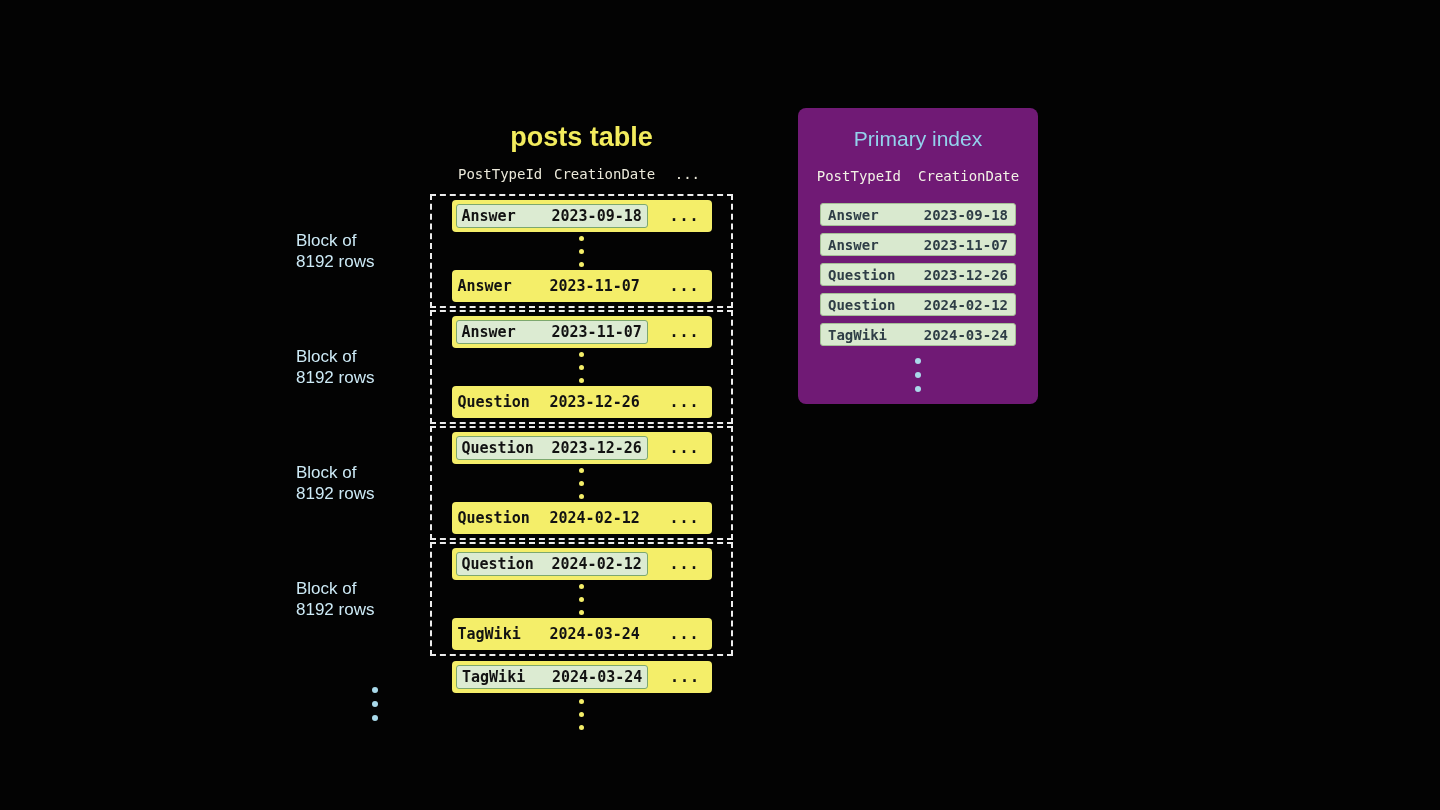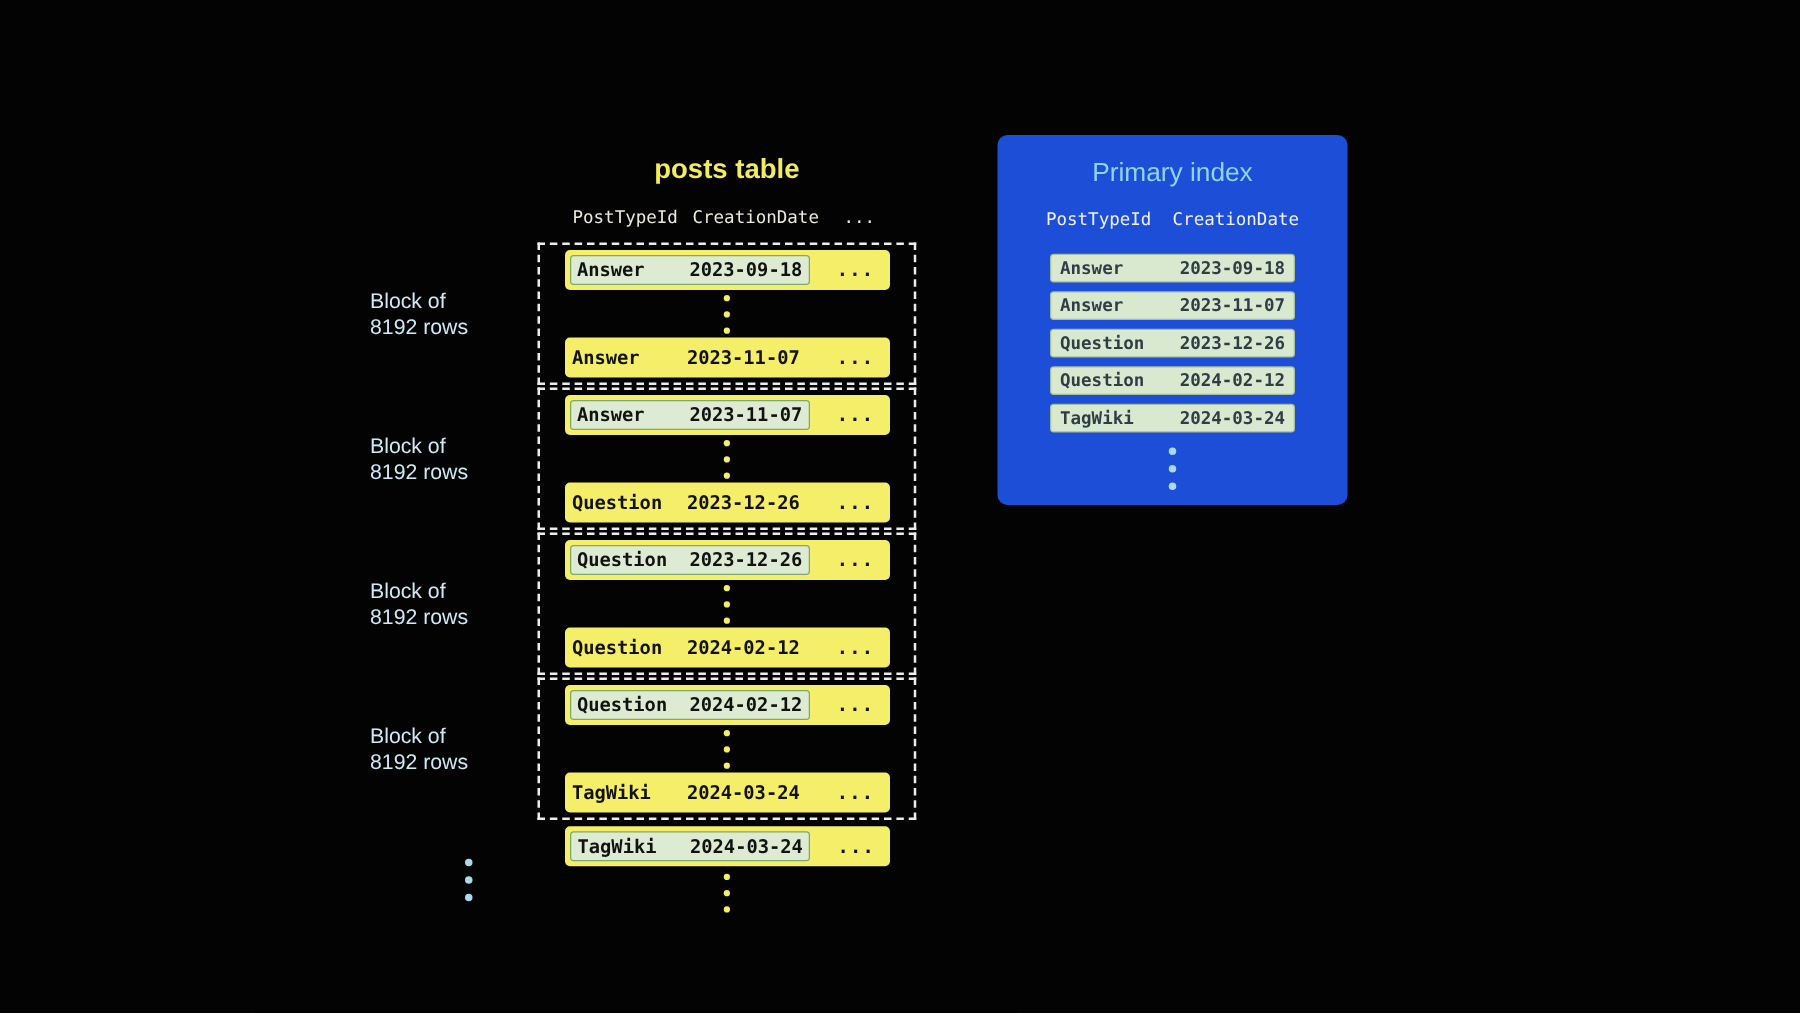--- a/index.html
+++ b/index.html
@@ -6,21 +6,21 @@
   html,body { background:#000; }
   .canvas {
     position:relative; width:1440px; height:810px; background:#030303;
     overflow:hidden; font-family:"DejaVu Sans Mono", monospace;
   }
 
   
   .pt-title {
     position:absolute; left:430px; top:122px; width:303px; text-align:center;
     color:#f3ec5d; font-family:"Liberation Sans", sans-serif;
-    font-weight:700; font-size:22px;
+    font-weight:700; font-size:27px;
   }
   .pt-header {
     position:absolute; left:452px; top:166px; width:260px;
     display:flex; align-items:center; color:#ebe9da; font-size:14px;
     padding:0 12px 0 6px;
   }
   .pt-header .c1 { width:96px; }
   .pt-header .ell { margin-left:auto; }
 
   .blocks {
@@ -57,22 +57,22 @@
   }
   .bl-0 { top:230px; } .bl-1 { top:346px; } .bl-2 { top:462px; } .bl-3 { top:578px; }
 
   .overflow-row { position:absolute; left:452px; top:661px; }
   .pt-bottom-dots { position:absolute; left:569px; top:699px; width:24px; }
   .corner-dots { position:absolute; left:363px; top:687px; width:24px; }
   .corner-dots .dot, .pt-bottom-dots .dot { }
 
   
   .panel {
-    position:absolute; left:798px; top:108px; width:280px; height:296px;
-    background:#1d4ed8; border-radius:8px;
+    position:absolute; left:798px; top:108px; width:240px; height:296px;
+    background:#701a75; border-radius:8px;
   }
   .panel-title {
     margin-top:19px; text-align:center; color:#93d2ec;
     font-family:"Liberation Sans", sans-serif; font-weight:500; font-size:21px;
   }
   .panel-header {
     margin-top:17px; display:flex; justify-content:center; gap:17px;
     color:#f2f2e6; font-size:14px;
   }
   .panel-rows {

